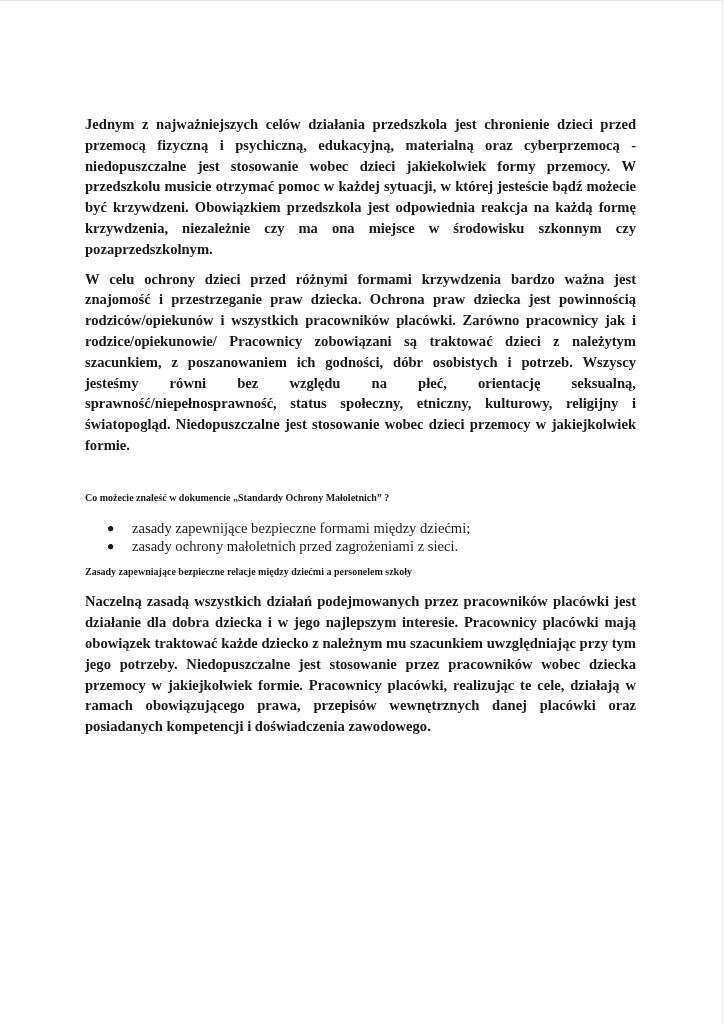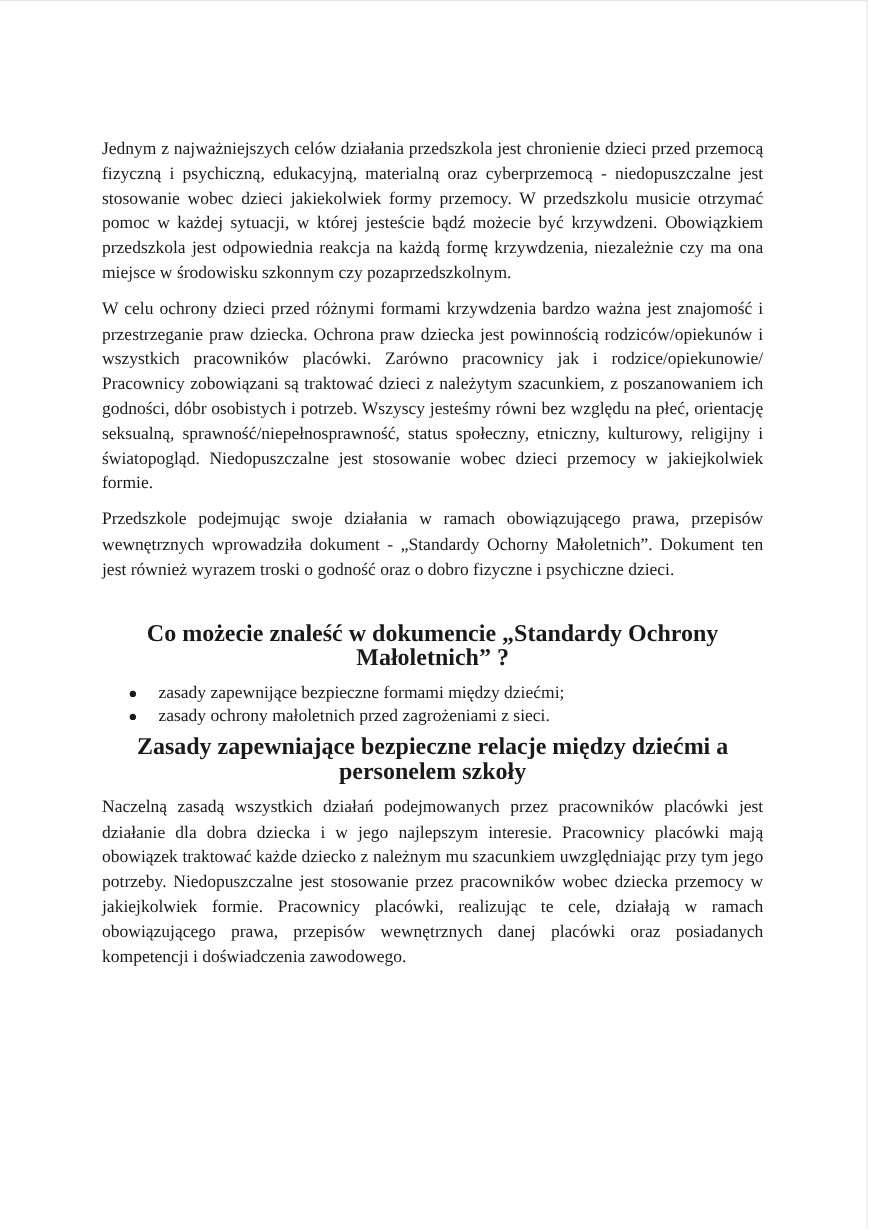--- a/index.html
+++ b/index.html
@@ -13,43 +13,42 @@
     .page {
       position: absolute; left: 0; top: 0; width: 723px; height: 1024px;
       border-top: 1px solid #e6e6e6; border-right: 1px solid #e8e8e8;
       box-sizing: border-box;
     }
     .content {
       position: absolute; left: 85px; top: 113px; width: 551px;
       font-size: 14.6px; line-height: 20.8px;
     }
     p { margin: 0 0 9px 0; text-align: justify; }
-    p.lastleft { text-align-last: left; }
+    p.lastleft { text-align-last: left; font-weight: bold; }
     .sec-heading {
-      font-weight: bold; text-align: center; margin: 0; font-size: 20px;
+      font-weight: bold; margin: 0; font-size: 10px;
     }
     .h1 { margin-top: 32px; margin-bottom: 10px; }
     .h2 { margin-top: 6px; margin-bottom: 9px; }
     ul { list-style: none; margin: 0; padding: 0; }
     li { position: relative; padding-left: 27px; line-height: 18.5px; }
     li .bullet {
       position: absolute; left: 20px; top: 0; width: 10px;
       font-size: 12px;
     }
     li .bullet { left: 22px; }
     li { padding-left: 47px; }
   </style>
 </head>
 <body>
 
 <div class="page">
   <div class="content">
     <p class="lastleft">Jednym z najważniejszych celów działania przedszkola jest chronienie dzieci przed przemocą fizyczną i psychiczną, edukacyjną, materialną oraz cyberprzemocą - niedopuszczalne jest stosowanie wobec dzieci jakiekolwiek formy przemocy. W przedszkolu musicie otrzymać pomoc w każdej sytuacji, w której jesteście bądź możecie być krzywdzeni. Obowiązkiem przedszkola jest odpowiednia reakcja na każdą formę krzywdzenia, niezależnie czy ma ona miejsce w środowisku szkonnym czy pozaprzedszkolnym.</p>
     <p class="lastleft">W celu ochrony dzieci przed różnymi formami krzywdzenia bardzo ważna jest znajomość i przestrzeganie praw dziecka. Ochrona praw dziecka jest powinnością rodziców/opiekunów i wszystkich pracowników placówki. Zarówno pracownicy jak i rodzice/opiekunowie/ Pracownicy zobowiązani są traktować dzieci z należytym szacunkiem, z poszanowaniem ich godności, dóbr osobistych i potrzeb. Wszyscy jesteśmy równi bez względu na płeć, orientację seksualną, sprawność/niepełnosprawność, status społeczny, etniczny, kulturowy, religijny i światopogląd. Niedopuszczalne jest stosowanie wobec dzieci przemocy w jakiejkolwiek formie.</p>
-    <p class="lastleft">Przedszkole podejmując swoje działania w ramach obowiązującego prawa, przepisów wewnętrznych wprowadziła dokument - „Standardy Ochorny Małoletnich”. Dokument ten jest również wyrazem troski o godność oraz o dobro fizyczne  i psychiczne dzieci.</p>
 
     <div class="sec-heading h1">Co możecie znaleść w dokumencie „Standardy Ochrony Małoletnich” ?</div>
     <ul>
       <li>
         <span class="bullet">●</span>
       </li>
       <li>
         <span class="bullet">●</span>
         <span>zasady zapewnijące bezpieczne formami między dziećmi;</span>
       </li>

